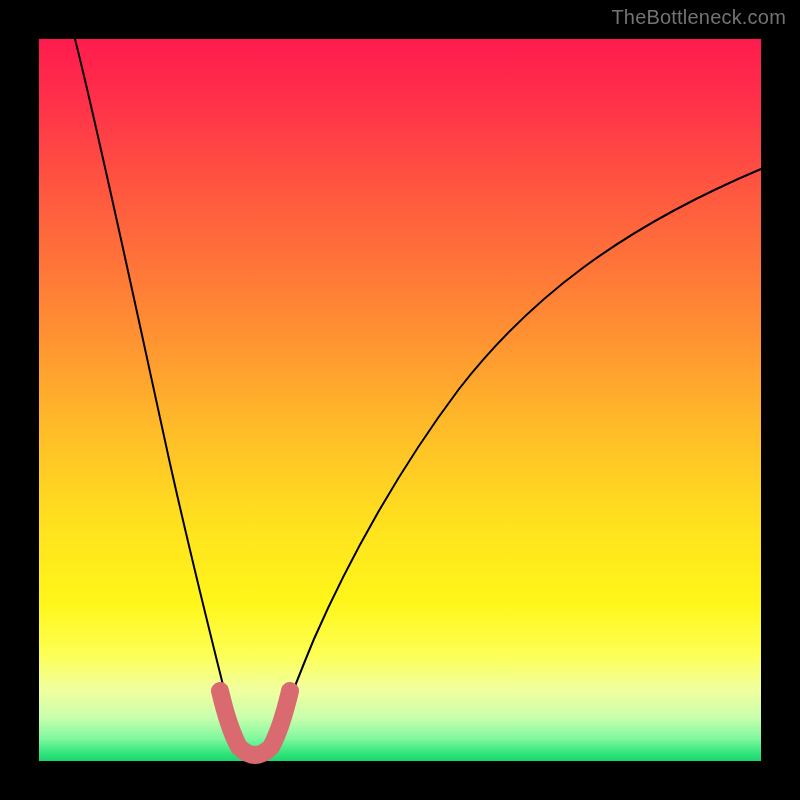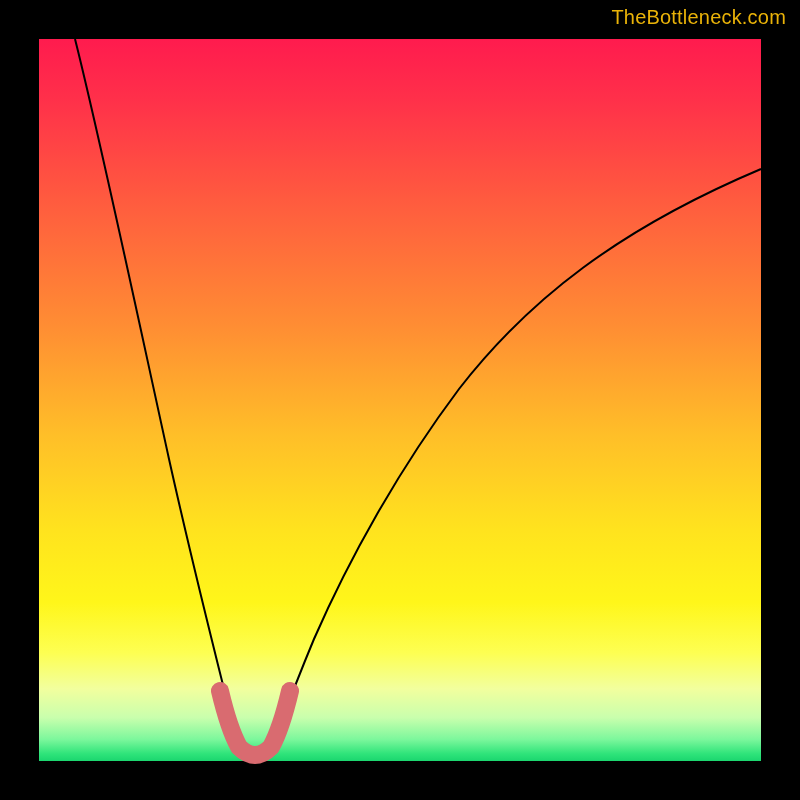--- a/index.html
+++ b/index.html
@@ -39,21 +39,21 @@
       #c9ffad 94%,
       #7cf79c 97%,
       #2fe47a 99%,
       #1bd66f 100%
     );
   }
   .watermark {
     position: absolute;
     top: 6px;
     right: 14px;
-    color: #eab308;
+    color: #737373;
     font-size: 20px;
     letter-spacing: 0.2px;
     user-select: none;
   }
   svg.curves {
     position: absolute;
     left: 0;
     top: 0;
     width: 722px;
     height: 722px;

